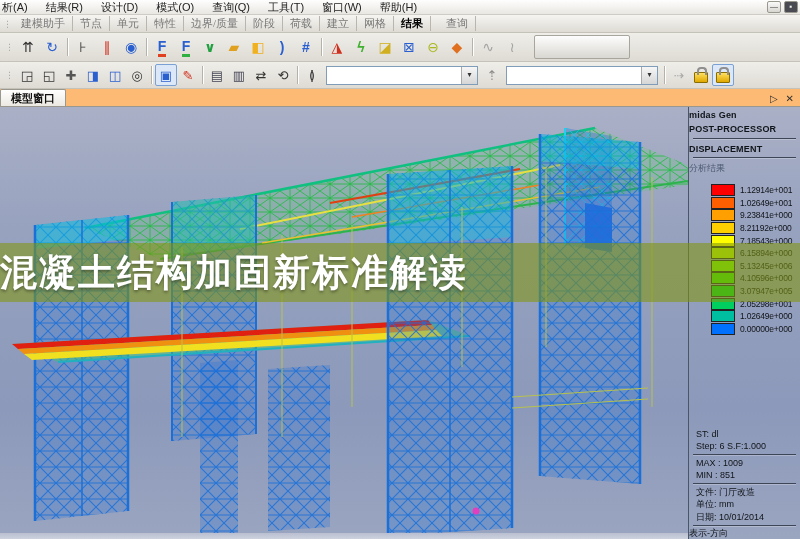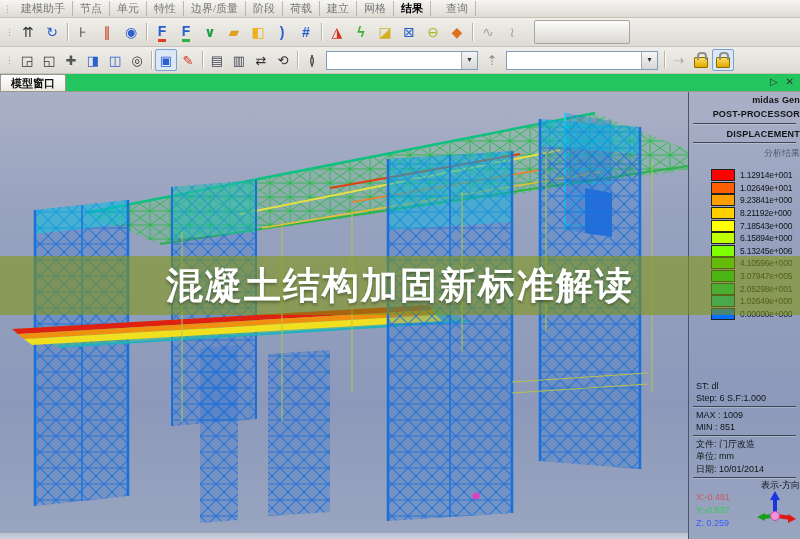--- a/index.html
+++ b/index.html
@@ -61,61 +61,75 @@
   .combo{width:150px;height:17px;background:#fff;border:1px solid #7f9db9;display:flex;margin:0 3px;font-size:10px;}
   .combo .cv{flex:1;padding:1px 3px;color:#333;}
   .combo .ca{width:15px;background:linear-gradient(#f6f6f6,#d6d6d6);border-left:1px solid #a9a9a9;
     font-size:8px;text-align:center;line-height:15px;color:#333;}
   .lock{width:12px;height:9px;background:linear-gradient(#ffe060,#e0a800);border:1px solid #8a6d00;
     border-radius:1px;position:relative;margin-top:5px;}
   .lock::before{content:"";position:absolute;top:-6px;left:2px;width:6px;height:6px;
     border:2px solid #8f8f8f;border-bottom:none;border-radius:4px 4px 0 0;}
 
   
-  .doctabs{height:17px;background:#22c55e;border-bottom:1px solid #9a978f;display:flex;align-items:center;font-size:11px;}
+  .doctabs{height:17px;background:#fdba74;border-bottom:1px solid #9a978f;display:flex;align-items:flex-end;font-size:11px;}
   .dtab{background:linear-gradient(#ffffff,#ece9e2);border:1px solid #9a978f;border-bottom:none;
     border-radius:2px 2px 0 0;padding:1px 10px 0 10px;font-weight:bold;color:#111;height:15px;}
   .dbtns{margin-left:auto;display:flex;gap:8px;padding:0 6px 2px 0;color:#333;font-size:10px;}
   .dbtn{cursor:default;}
 
   
   .main{flex:1;position:relative;background:linear-gradient(180deg,#aab0c6 0%,#97a2bf 28%,#8c99ba 70%,#9aa5c0 100%);overflow:hidden;}
   .model-svg{position:absolute;left:0;top:0;}
   .bottomstrip{position:absolute;left:0;bottom:0;width:688px;height:6px;background:linear-gradient(#b9bfd0,#cdd2de);}
 
   
   .panel{position:absolute;right:0;top:0;width:111px;height:100%;border-left:1px solid #4a5568;
     font-size:9px;color:#101418;display:flex;flex-direction:column;}
-  .pc{text-align:right;line-height:1.25;}
+  .pc{text-align:left;line-height:1.25;}
   .phr{border-top:1px solid #3c4656;margin:2px 4px 2px 4px;box-shadow:0 1px 0 rgba(255,255,255,.25);}
   .ptitle{font-weight:bold;letter-spacing:.2px;margin-top:3px;}
   .psub{color:#4c5a72;margin:3px 0 8px 0;}
   .legend{padding:2px 0 0 10px;}
   .lrow{display:flex;align-items:center;height:12.6px;margin-left:12px;}
   .sw{width:22px;height:10px;border:1px solid #222;margin-right:5px;flex:none;}
   .lv{font-size:8.5px;letter-spacing:-.2px;}
   .pspacer{flex:1;}
   .pinfo{padding-left:7px;line-height:1.35;}
   .pxyz{position:relative;padding-left:7px;line-height:1.45;height:48px;}
   .vx{color:#cf4a4a;opacity:.8;}
   .vy{color:#2ecf4a;}
   .vz{color:#3a5cff;}
   .triad{position:absolute;right:3px;bottom:4px;}
 
   
   .overlay{position:absolute;left:0;top:136px;width:800px;height:59px;
-    background:rgba(130,150,16,.58);z-index:5;display:flex;align-items:center;justify-content:center;margin-top:28px;}
+    background:rgba(130,150,16,.58);z-index:5;display:flex;align-items:center;justify-content:flex-start;}
   .overlay-title{color:#fff;font-size:37px;font-weight:800;letter-spacing:2px;
     text-shadow:0 2px 3px rgba(0,0,0,.35);white-space:nowrap;}
 </style>
 </head>
 <body>
 
 <div class="app" data-name="midas-gen-window">
 
+  <div class="menubar" data-name="menu-bar">
+    <span class="mi first" data-name="menu-item-analysis">析(A)</span>
+    <span class="mi" data-name="menu-item-results">结果(R)</span>
+    <span class="mi" data-name="menu-item-design">设计(D)</span>
+    <span class="mi" data-name="menu-item-mode">模式(O)</span>
+    <span class="mi" data-name="menu-item-query">查询(Q)</span>
+    <span class="mi" data-name="menu-item-tools">工具(T)</span>
+    <span class="mi" data-name="menu-item-window">窗口(W)</span>
+    <span class="mi" data-name="menu-item-help">帮助(H)</span>
+    <span class="wctrls" data-name="window-controls">
+      <span class="wbtn" data-name="minimize-icon">—</span>
+      <span class="wbtn max" data-name="maximize-icon">▪</span>
+    </span>
+  </div>
 
   <div class="ribbon" data-name="ribbon-tab-bar">
     <span class="grip" data-name="toolbar-grip">⋮</span>
     <span class="rti" data-name="tab-modeling-assistant">建模助手</span>
     <span class="rti" data-name="tab-node">节点</span>
     <span class="rti" data-name="tab-element">单元</span>
     <span class="rti" data-name="tab-property">特性</span>
     <span class="rti" data-name="tab-boundary-mass">边界/质量</span>
     <span class="rti" data-name="tab-stage">阶段</span>
     <span class="rti" data-name="tab-load">荷载</span>
@@ -361,34 +375,20 @@
       <div class="phr" data-name="divider"></div>
       <div class="pinfo" data-name="max-value">MAX : 1009</div>
       <div class="pinfo" data-name="min-value">MIN : 851</div>
       <div class="phr" data-name="divider"></div>
       <div class="pinfo" data-name="file-label">文件: 门厅改造</div>
       <div class="pinfo" data-name="unit-label">单位: mm</div>
       <div class="pinfo" data-name="date-label">日期: 10/01/2014</div>
       <div class="phr" data-name="divider"></div>
       <div class="pc" data-name="view-direction-label">表示-方向</div>
 
-      <div class="pxyz" data-name="view-direction-values">
-        <div class="vx" data-name="view-x-value">X:-0.481</div>
-        <div class="vy" data-name="view-y-value">Y:-0.837</div>
-        <div class="vz" data-name="view-z-value">Z: 0.259</div>
-        <svg class="triad" width="44" height="44" viewBox="0 0 44 44" data-name="axis-triad-icon">
-          <line x1="22" y1="24" x2="22" y2="6" stroke="#1a35e0" stroke-width="4"></line>
-          <polygon points="22,0 17,9 27,9" fill="#1a35e0"></polygon>
-          <line x1="24" y1="25" x2="38" y2="27" stroke="#e01818" stroke-width="4"></line>
-          <polygon points="43,28 35,23 35,32" fill="#e01818"></polygon>
-          <line x1="20" y1="25" x2="9" y2="26" stroke="#18a018" stroke-width="4"></line>
-          <polygon points="4,26 12,22 12,30" fill="#18a018"></polygon>
-          <circle cx="22" cy="25" r="4.5" fill="#f090d8" stroke="#c050a0" stroke-width="1"></circle>
-        </svg>
-      </div>
     </div>
 
     <div class="bottomstrip" data-name="viewport-bottom-edge"></div>
 
     <div class="overlay" data-name="headline-overlay-band">
       <span class="overlay-title" data-name="headline-title">混凝土结构加固新标准解读</span>
     </div>
 
   </div>
 </div>

